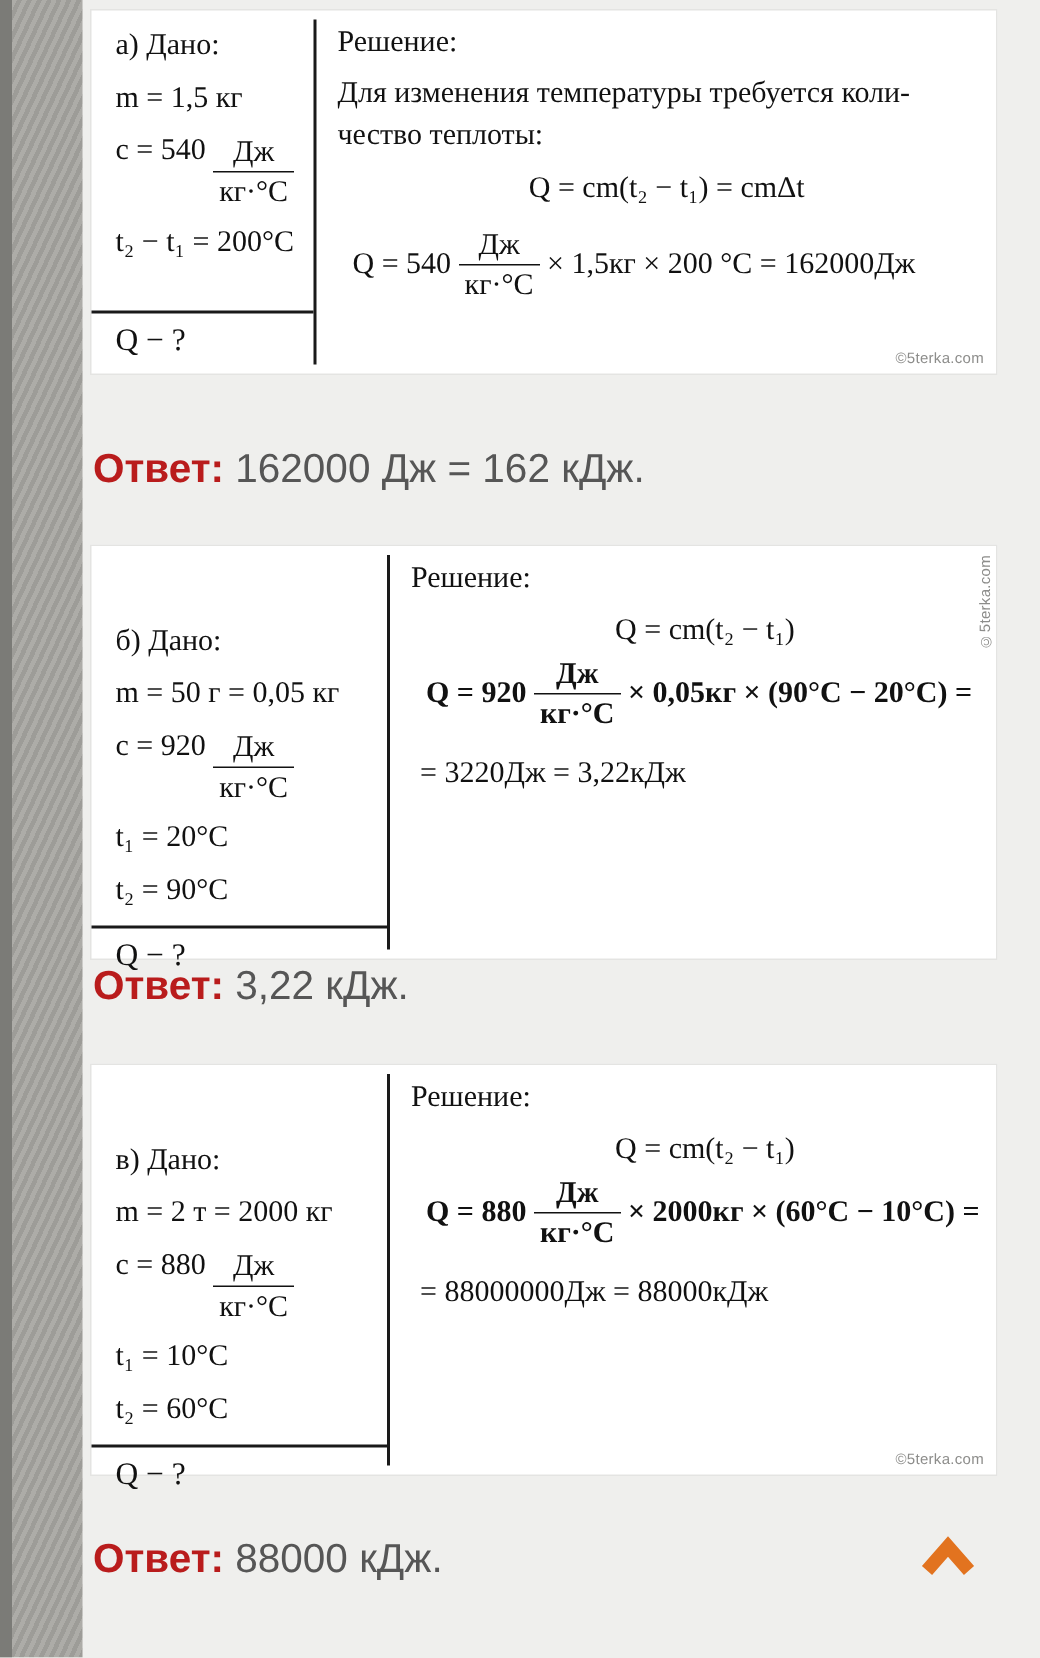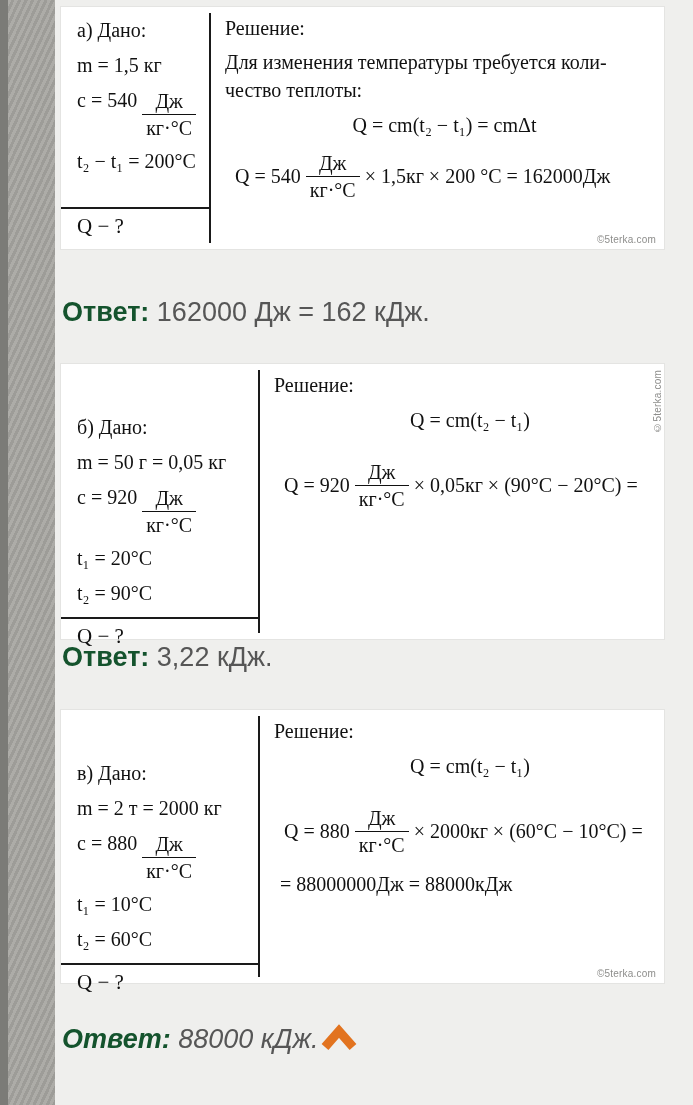--- a/index.html
+++ b/index.html
@@ -48,21 +48,21 @@
   .vdiv { width:2px; background:#1a1a1a; margin:6px 0; align-self:stretch; }
 
   .solution { flex:1; position:relative; padding:10px 10px 12px 14px; font-size:20px; color:#111; }
   .s-title { margin-bottom:8px; }
   .s-text { line-height:28px; white-space:nowrap; }
   .s-formula { margin-top:10px; padding-left:10px; white-space:nowrap;text-align:center; }
   .s-calc { display:flex; align-items:center; margin-top:14px; padding-left:10px; white-space:nowrap; }
   .s-calc > span { flex:0 0 auto; }
   .s-result { margin-top:16px; padding-left:6px; white-space:nowrap; }
   .card-b .s-formula, .card-c .s-formula { margin-top:12px; padding-left:12px; }
-  .card-b .s-calc, .card-c .s-calc { margin-top:28px; }
+  .card-b .s-calc, .card-c .s-calc { margin-top:5px;font-weight:bold; }
 
   .frac { display:inline-block; text-align:center; vertical-align:middle; margin:0 5px; font-size:20px; line-height:1.2; }
   .frac .num { display:block; padding:0 4px 1px; }
   .frac .den { display:block; border-top:1.5px solid #111; padding:1px 4px 0; }
 
   .copyright {
     position:absolute;
     font-family:"Liberation Sans","DejaVu Sans",sans-serif;
     font-size:10px; color:#8d8d8b; letter-spacing:.2px;
   }
@@ -73,24 +73,24 @@
     transform:rotate(180deg);
   }
 
   
   .answer {
     font-family:"Liberation Sans","DejaVu Sans",sans-serif;
     font-size:27px; line-height:34px;
     color:#565656;
     padding-left:2px;
   }
-  .answer .lbl { font-weight:bold; color:#14532d; }
+  .answer .lbl { font-weight:bold; color:#b91c1c; }
   .answer-1 { margin-top:45px; }
   .answer-2 { }
-  .answer-row-3 { margin-top:38px; display:flex; align-items:center;font-style:italic; }
+  .answer-row-3 { margin-top:38px; display:flex; justify-content:space-between; align-items:center; }
   .scroll-top {
     background:none; border:none; cursor:pointer;
     margin-right:13px; padding:0; line-height:0;
   }
 </style>
 </head>
 <body>
 
 <div class="left-strip"></div>
 
@@ -152,20 +152,21 @@
       <div class="s-title">Решение:</div>
       <div class="s-formula">Q = cm(t₂ − t₁)</div>
       <div class="s-calc">
           <span>Q = 920</span>
           <span class="frac">
             <span class="num">Дж</span>
             <span class="den">кг·°C</span>
           </span>
           <span>× 0,05кг × (90°C − 20°C) =</span>
         </div>
+      <div class="s-result">= 3220Дж = 3,22кДж</div>
       <div class="copyright vert">©5terka.com</div>
     </div>
   </section>
 
   <div class="answer answer-2"><span class="lbl">Ответ:</span><span> 3,22 кДж.</span></div>
 
   <section class="card card-c">
     <div class="given">
       <div class="g-title">в) Дано:</div>
       <div class="g-line">m = 2 т = 2000 кг</div>

